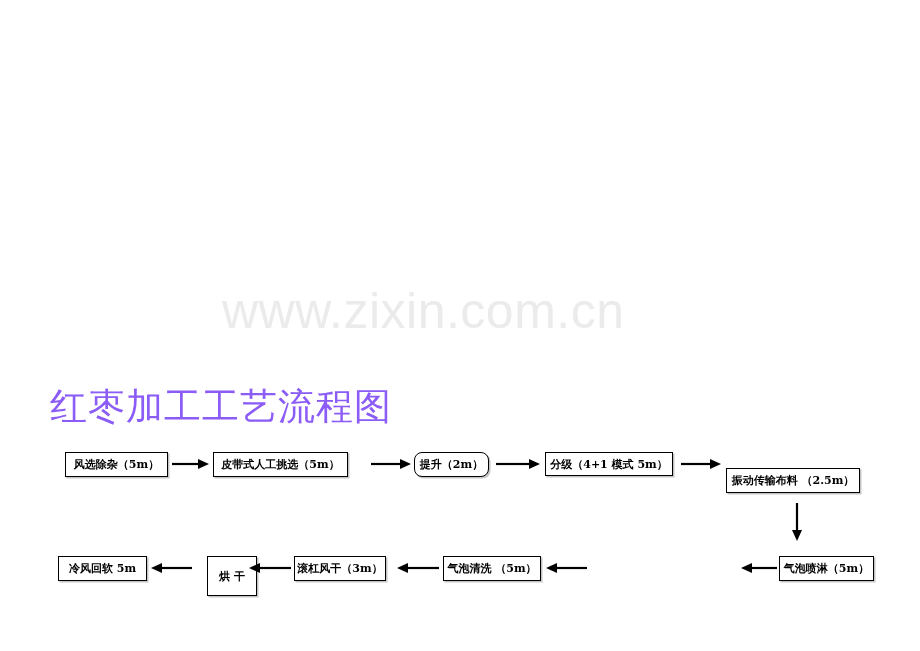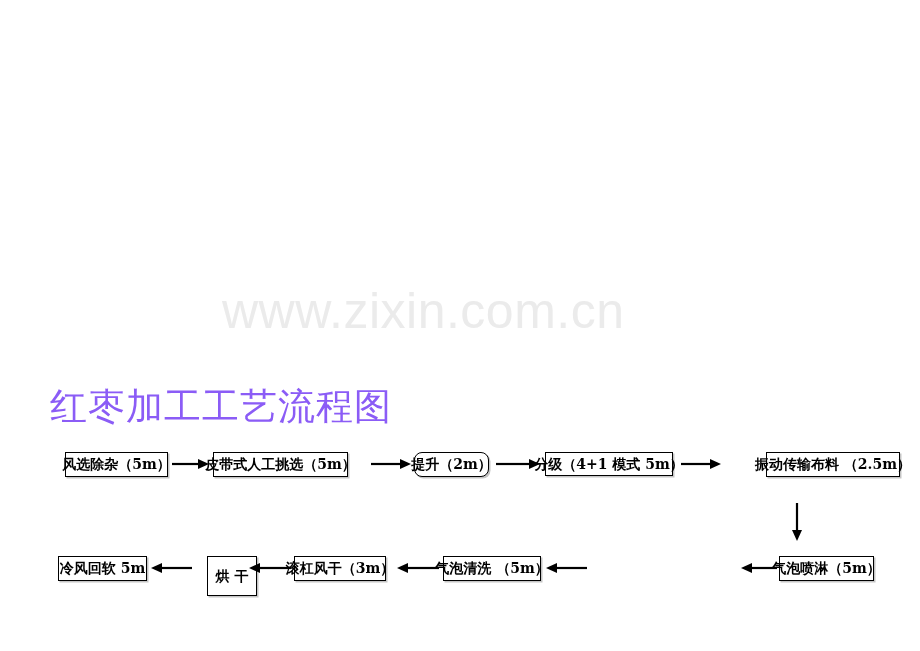--- a/index.html
+++ b/index.html
@@ -59,21 +59,21 @@
 
   .node {
     position: absolute;
     box-sizing: border-box;
     border: 1px solid #000000;
     background: #ffffff;
     display: flex;
     align-items: center;
     justify-content: center;
     font-family: "DejaVu Serif", "Liberation Serif", serif;
-    font-size: 14px;
+    font-size: 11px;
     line-height: 13px;
     font-weight: 600;
     white-space: nowrap;
     color: #000000;
     
     box-shadow: 1.5px 1.5px 0 0 rgba(150,150,150,0.55);
   }
 
   .arrow {
     position: absolute;
@@ -94,21 +94,21 @@
     </div>
     <div class="node" style="left: 213px; top: 452px; width: 135px; height: 25px;">
       <span>皮带式人工挑选（5m）</span>
     </div>
     <div class="node" style="left: 414px; top: 452px; width: 75px; height: 25px; border-radius: 8px;">
       <span>提升（2m）</span>
     </div>
     <div class="node" style="left: 545px; top: 452px; width: 128px; height: 24px;">
       <span>分级（4+1 模式 5m）</span>
     </div>
-    <div class="node" style="left: 726px; top: 452px; width: 134px; height: 25px; margin-left: 40px;">
+    <div class="node" style="left: 726px; top: 468px; width: 134px; height: 25px;">
       <span>振动传输布料 （2.5m）</span>
     </div>
     <div class="node" style="left: 779px; top: 556px; width: 95px; height: 25px;">
       <span>气泡喷淋（5m）</span>
     </div>
     <div class="node" style="left: 443px; top: 556px; width: 98px; height: 25px;">
       <span>气泡清洗 （5m）</span>
     </div>
     <div class="node" style="left: 294px; top: 556px; width: 92px; height: 25px;">
       <span>滚杠风干（3m）</span>

